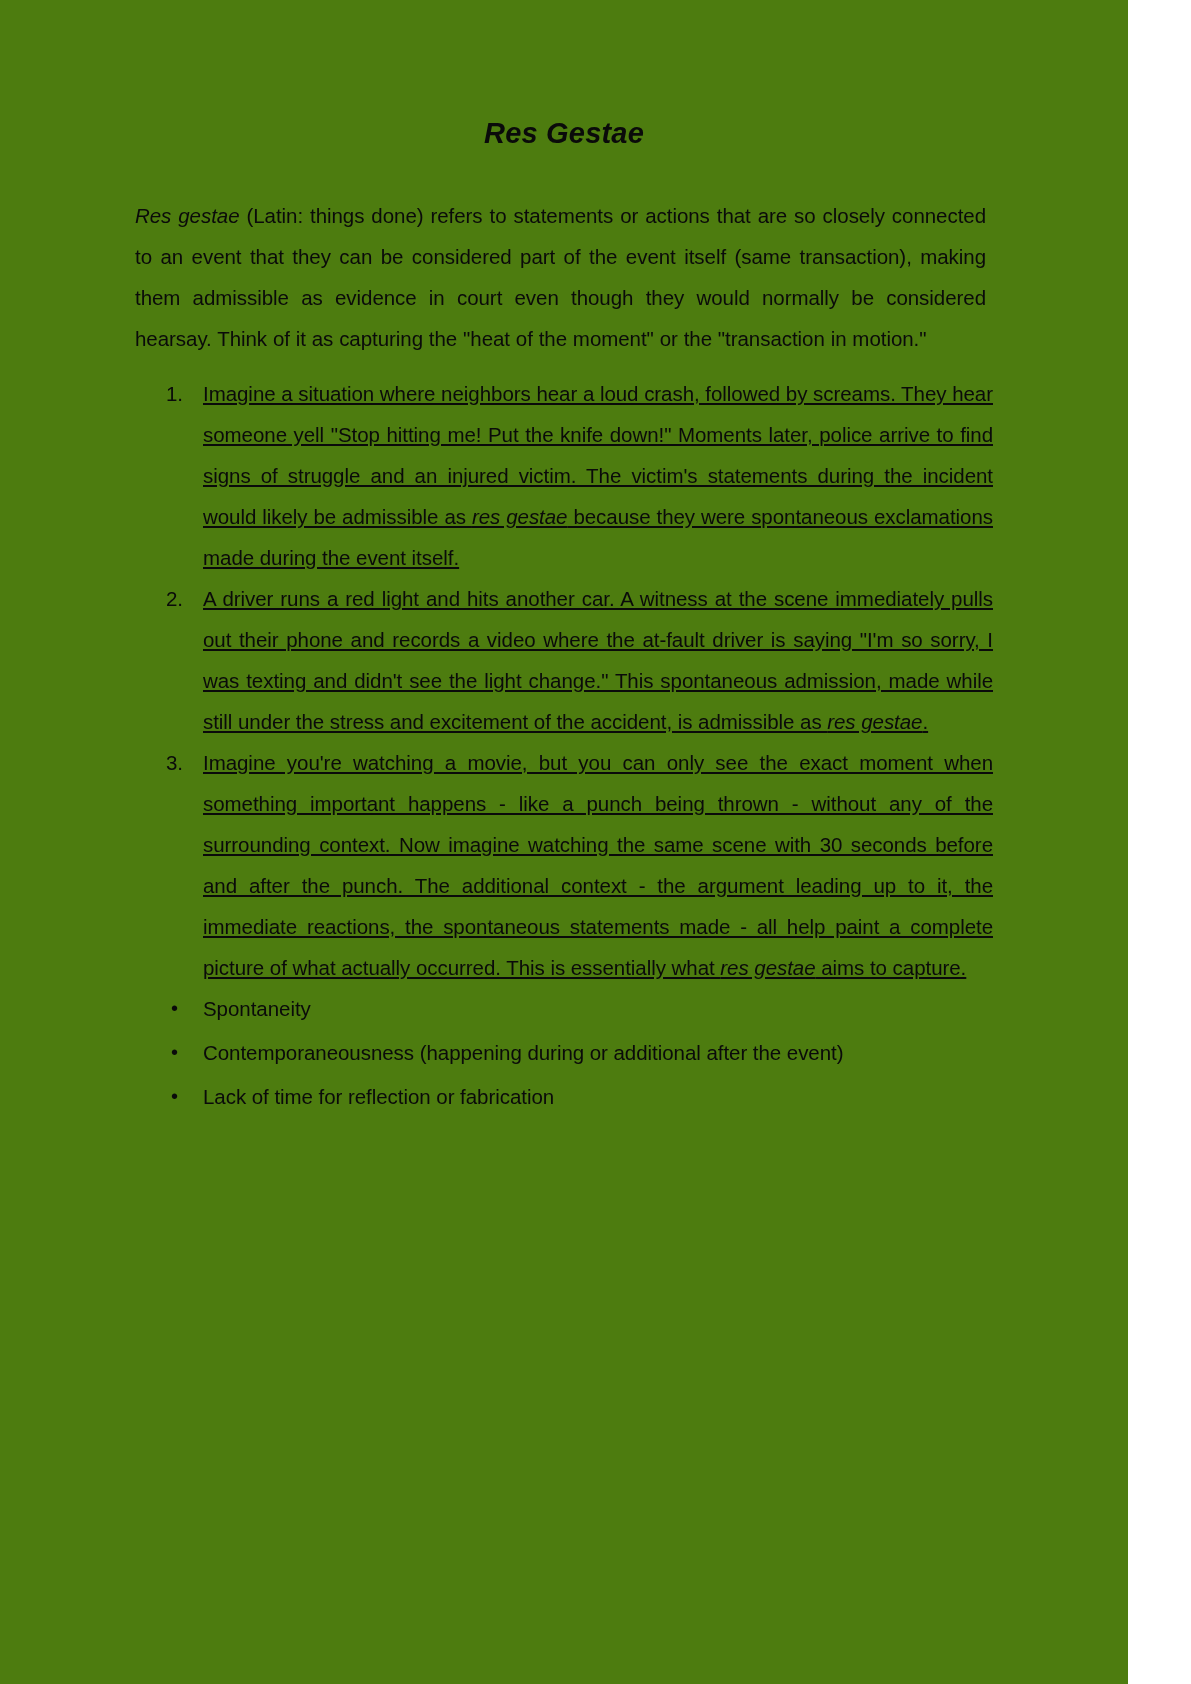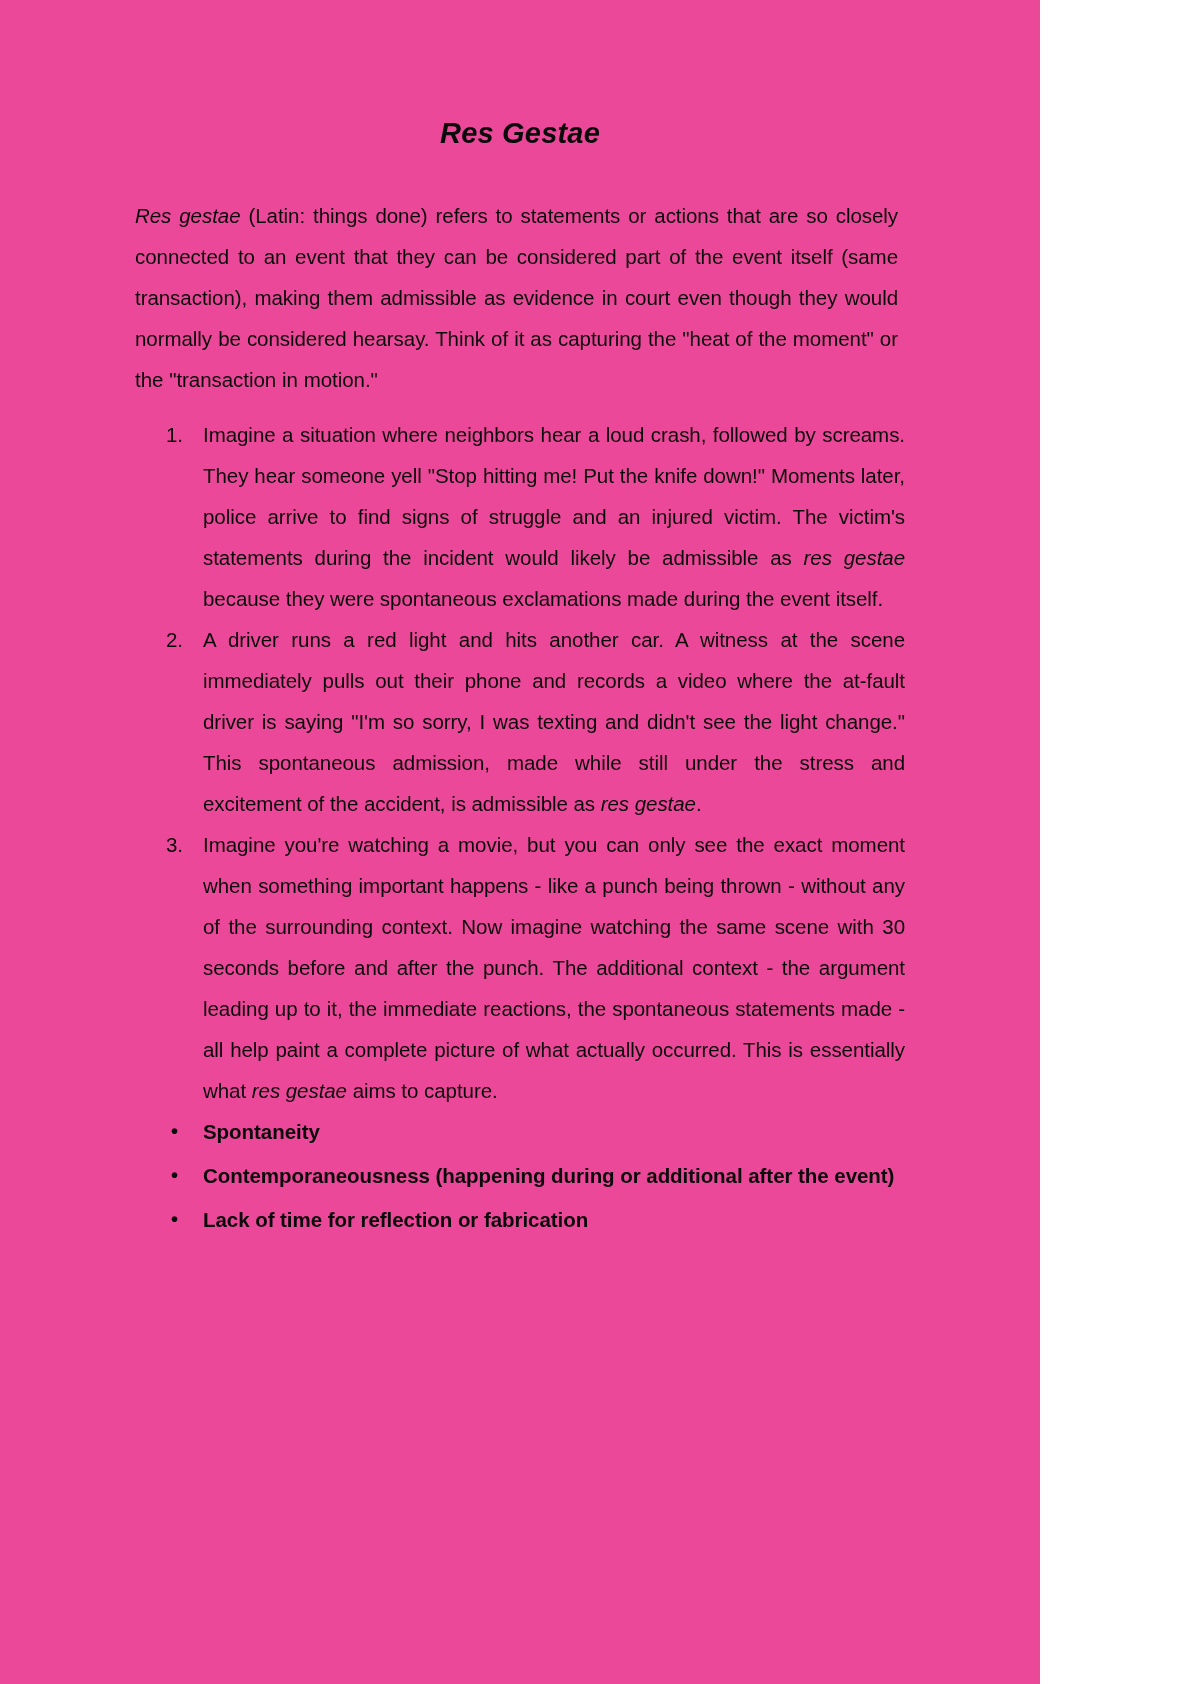--- a/index.html
+++ b/index.html
@@ -9,24 +9,24 @@
   }
   body {
     width: 1191px;
     height: 1684px;
     font-family: "Liberation Sans", sans-serif;
     color: #0a0a0a;
     -webkit-font-smoothing: antialiased;
   }
   .page {
     box-sizing: border-box;
-    width: 1040px;
+    width: 1128px;
     min-height: 1684px;
     padding: 116px 135px 60px 135px;
-    background: #ec4899;
+    background: #4d7c0f;
     position: relative;
   }
   .doc-title {
     text-align: center;
     font-size: 29px;
     font-weight: bold;
     font-style: italic;
     letter-spacing: 0.2px;
     margin: 0 0 44px 0;
     line-height: 1.2;
@@ -59,36 +59,36 @@
   ol.num-list > li {
     counter-increment: numitem;
     position: relative;
     font-size: 20.5px;
     line-height: 41px;
     text-align: justify;
     text-justify: inter-word;
     padding-left: 68px;
     margin-bottom: 0px;
     letter-spacing: -0.05px;
+    text-decoration: underline;
   }
   ol.num-list > li::before {
     content: counter(numitem) ".";
     position: absolute;
     left: 31px;
     top: 0;
     font-size: 20.5px;
     line-height: 41px;
     text-align: left;
     font-style: normal;
   }
   ul.bullet-list {
     margin: 0;
     padding: 0;
     list-style: none;
-    font-weight: bold;
   }
   ul.bullet-list > li {
     position: relative;
     font-size: 20.5px;
     line-height: 41px;
     text-align: left;
     padding-left: 68px;
     margin-bottom: 3px;
     letter-spacing: -0.05px;
   }

